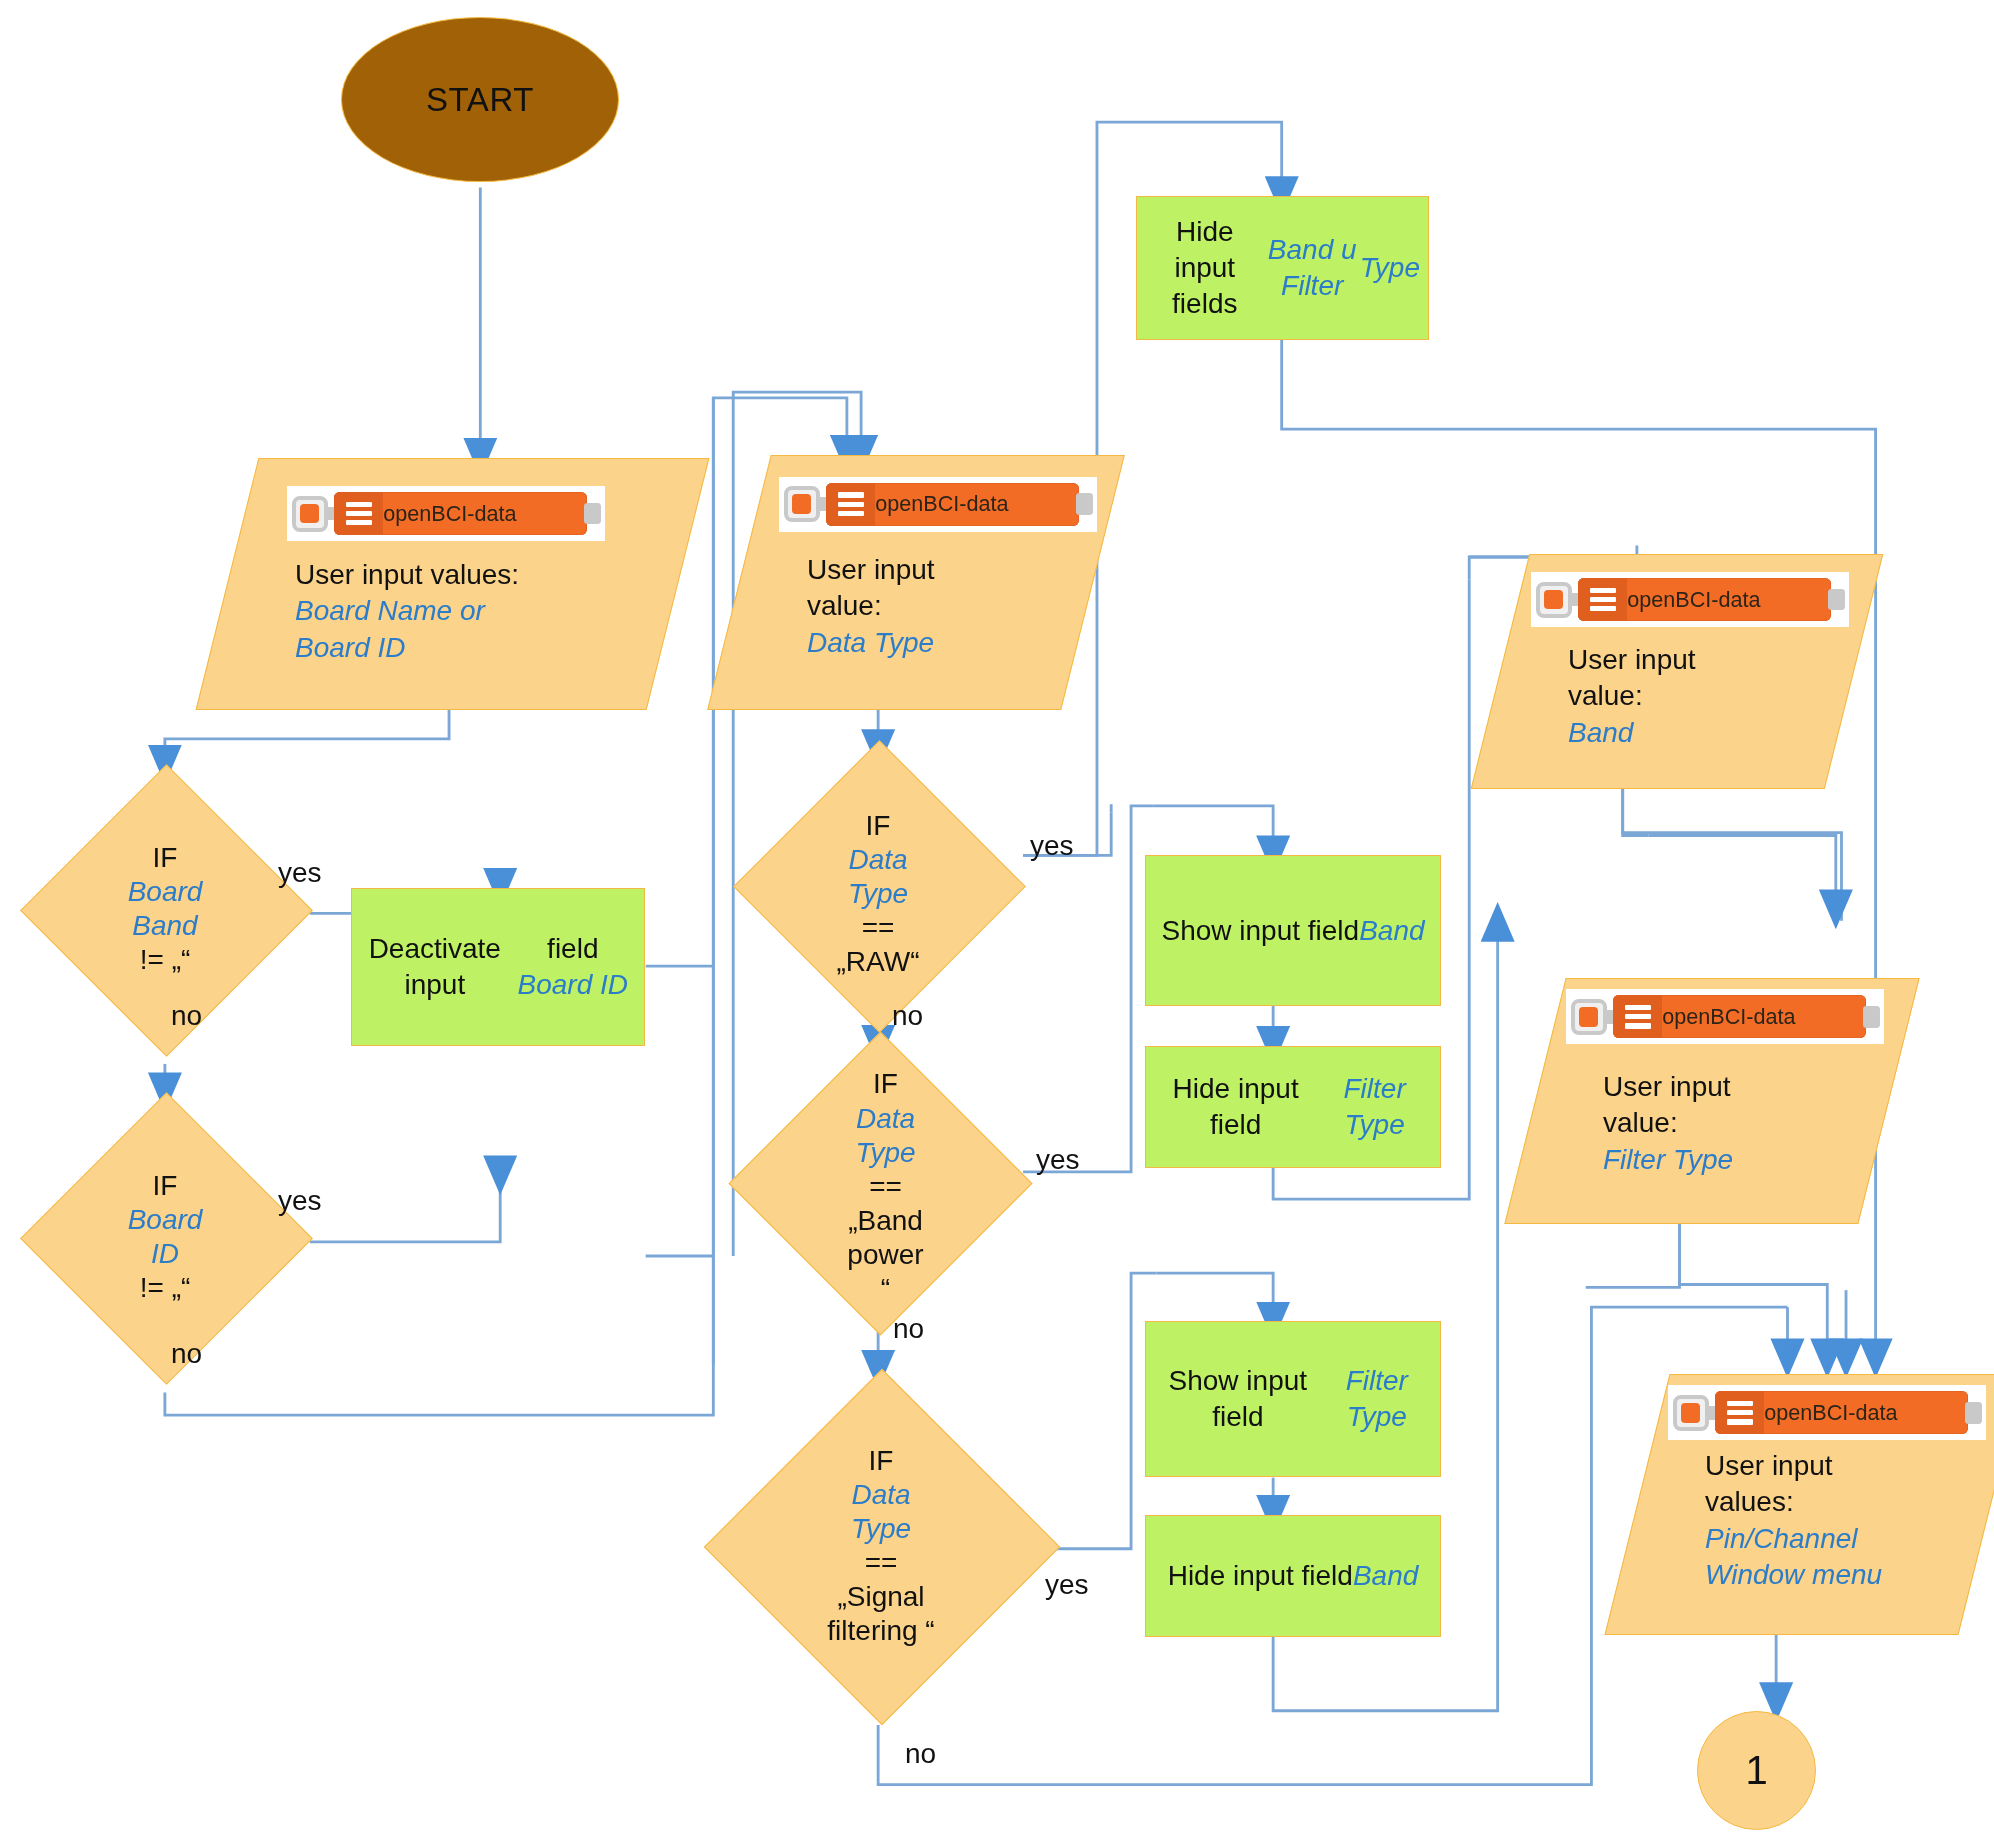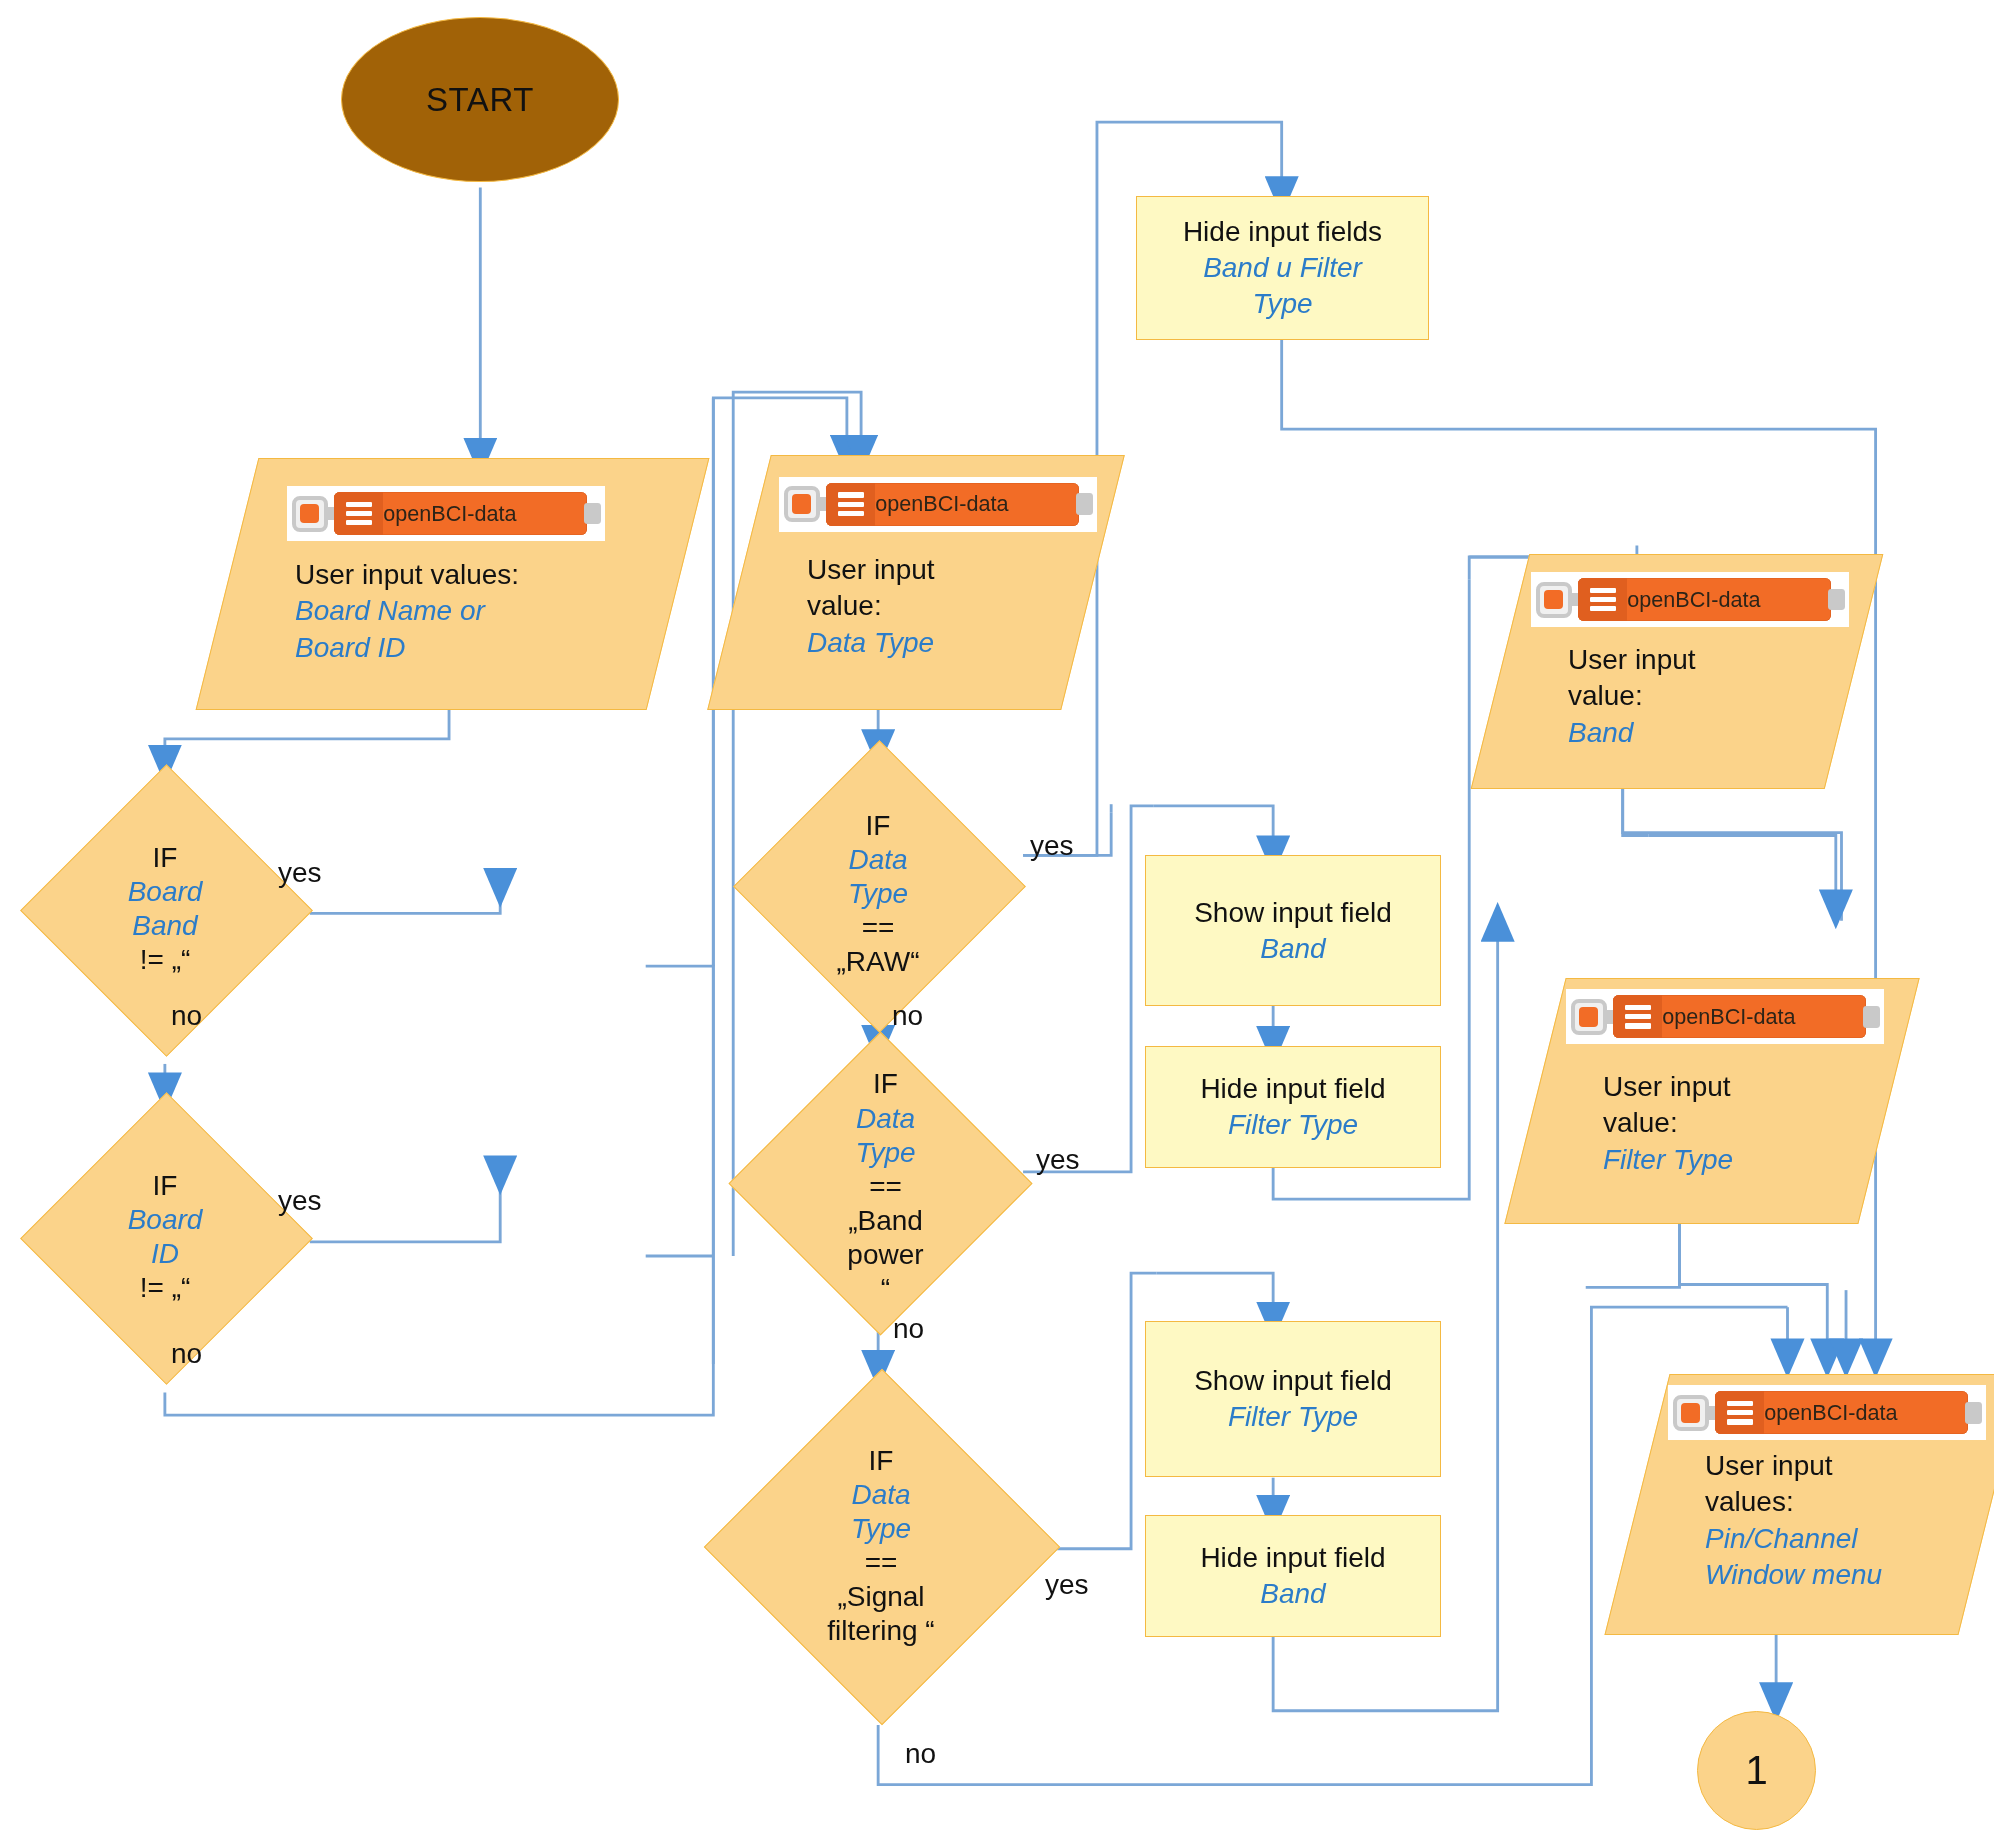--- a/index.html
+++ b/index.html
@@ -20,22 +20,22 @@
     color:#111;font-size:33px;letter-spacing:0.6px;
   }
   
   .circle{
     background:#fbd38a;border:1.7px solid #f4b942;border-radius:50%;
     display:flex;align-items:center;justify-content:center;
     color:#111;font-size:40px;
   }
   
   .rect{
-    background:#fef9c3;border:1.7px solid #f4b942;
-    display:flex;flex-direction:column;align-items:center;justify-content:center;
+    background:#bef264;border:1.7px solid #f4b942;
+    display:flex;flex-direction:row;align-items:center;justify-content:center;
     text-align:center;color:#111;font-size:28px;line-height:1.28;padding:4.5px 8px;
   }
   
   .diamond{
     background:#fbd38a;border:1.7px solid #f4b942;
     transform:rotate(45deg);
   }
   .diamond-wrap{position:absolute;}
   .diamond-text{
     position:absolute;left:0;top:0;width:100%;height:100%;
@@ -207,20 +207,26 @@
     <div class="diamond-text">
       <div>IF</div>
       <div class="blue">Board</div>
       <div class="blue">Band</div>
       <div>!= „“</div>
     </div>
   </div>
   <div class="edge-label" style="left:278px;top:857px;">yes</div>
   <div class="edge-label" style="left:171px;top:1000px;">no</div>
 
+  <div class="node rect" style="left:351px;top:888px;width:294px;height:158px;">
+    <div><span>Deactivate input</span></div>
+    <div>
+      <span>field </span><span class="blue">Board ID</span>
+    </div>
+  </div>
 
   <div class="diamond-wrap" style="left:20px;top:1092px;width:290px;height:290px;">
     <div class="diamond" style="position:absolute;left:43px;top:43px;width:205px;height:205px;"></div>
     <div class="diamond-text">
       <div>IF</div>
       <div class="blue">Board</div>
       <div class="blue">ID</div>
       <div>!= „“</div>
     </div>
   </div>

